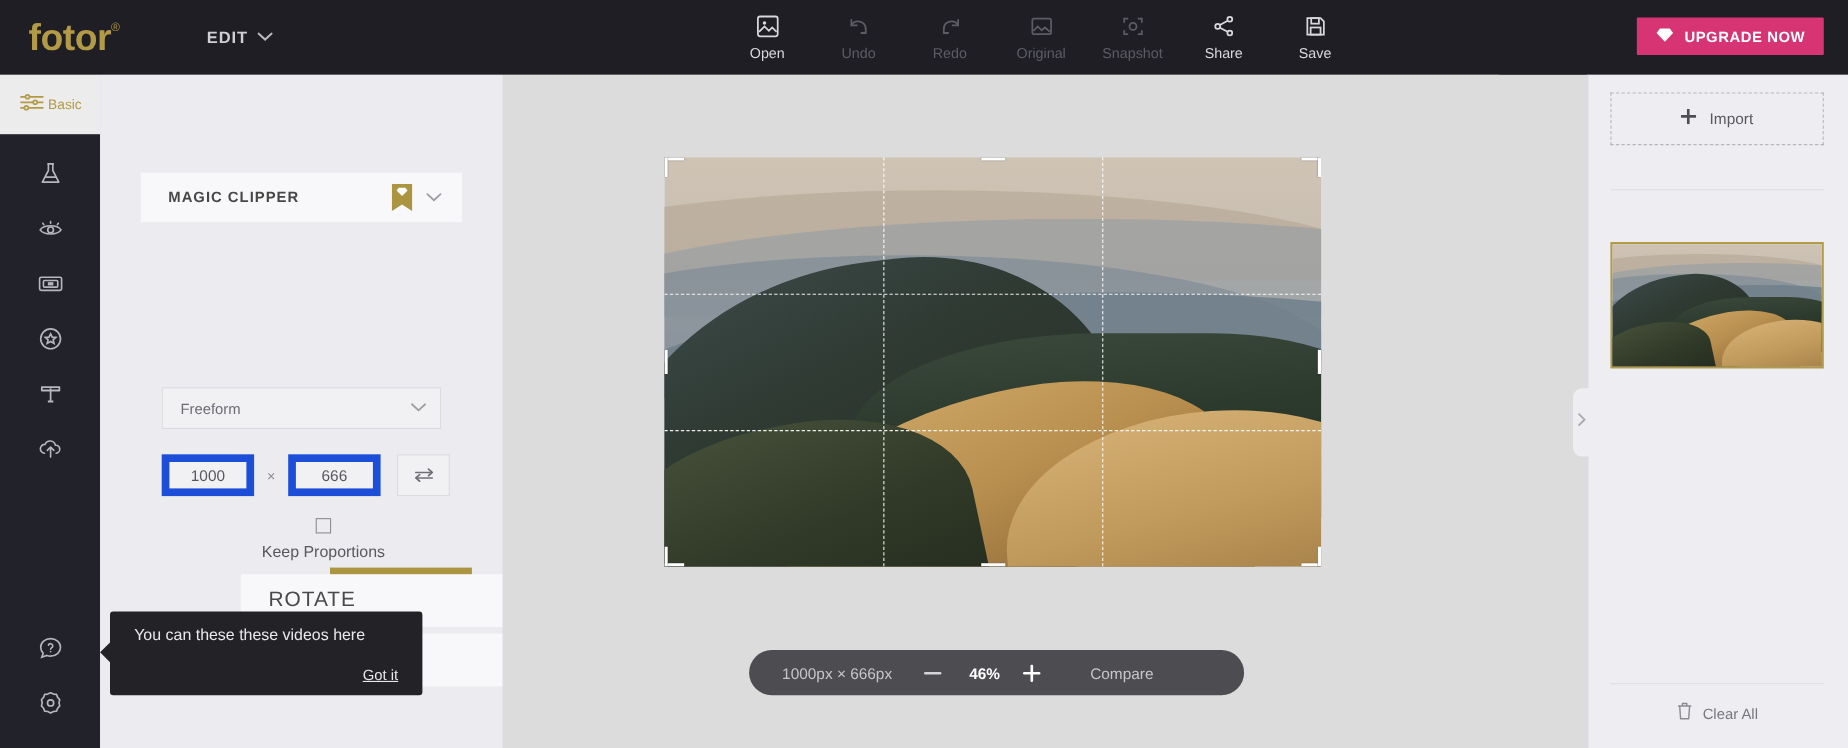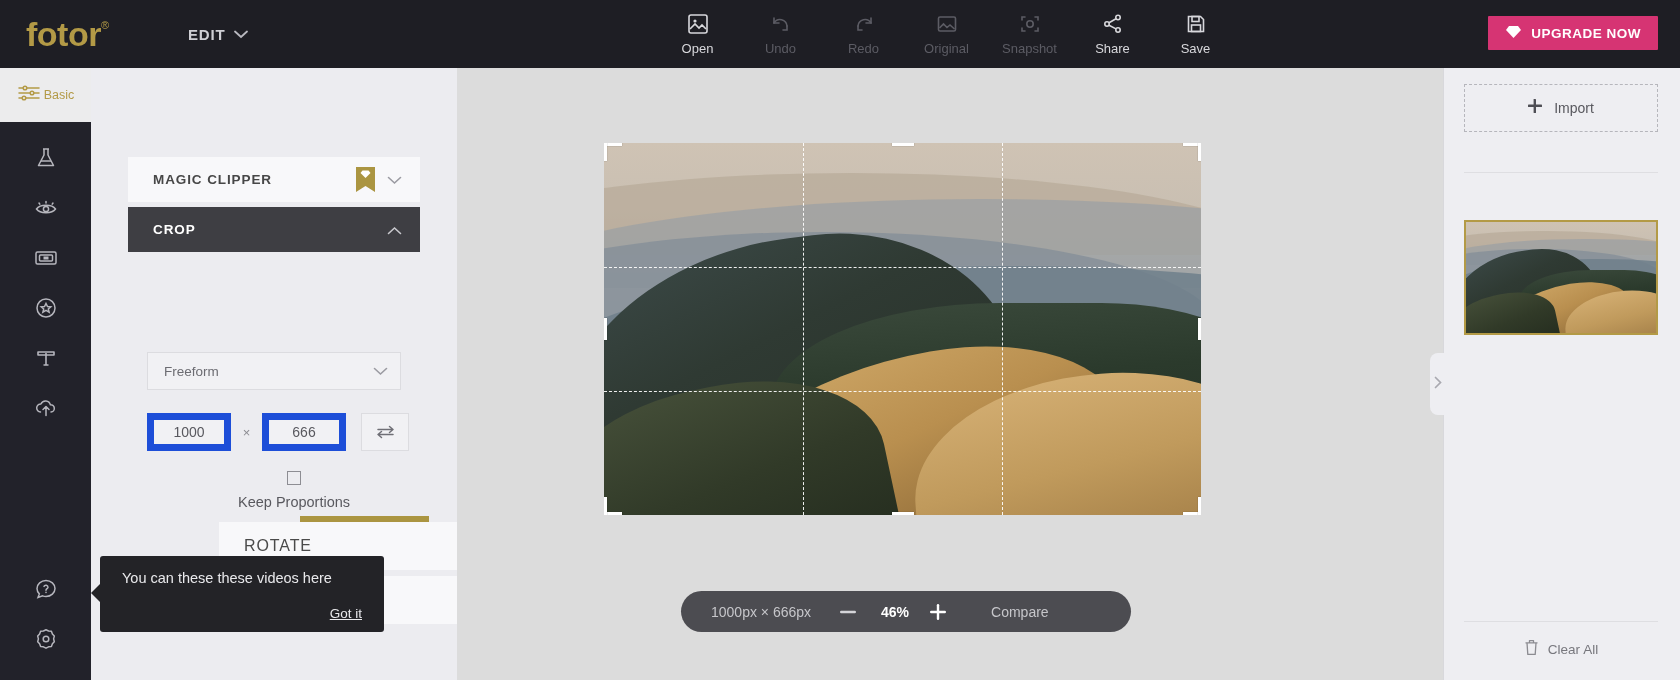--- a/index.html
+++ b/index.html
@@ -135,21 +135,21 @@
     position: absolute; left: 209px; top: 448px; width: 129px; height: 36px;
     background: #ab9541; border: none; color: #fff; font-size: 14px; font-weight: bold;
     cursor: pointer; font-family: "Liberation Sans", sans-serif;
   }
 
   .acc2 {
     position: absolute; left: 128px; width: 292px; height: 48px;
     background: #f8f8fa; display: flex; align-items: center;
     padding: 0 18px 0 25px; cursor: pointer;
   }
-  .acc2 .t { font-size: 16px; letter-spacing: 0.9px; color: #4a4a4a; flex: 1; }
+  .acc2 .t { font-size: 19px; letter-spacing: 0.9px; color: #4a4a4a; flex: 1; }
 
   
   .tooltip {
     position: absolute; left: 100px; top: 556px; width: 284px; height: 76px;
     background: #232327; border-radius: 3px; z-index: 40;
     padding: 14px 20px 0 22px;
   }
   .tooltip .tt { color: #e9e9ec; font-size: 14.5px; }
   .tooltip .got {
     position: absolute; right: 22px; bottom: 11px;
@@ -481,28 +481,20 @@
             <path d="M2.5 0.6h6l2 2.5-5 5-5-5z" fill="#ffffff"></path>
           </svg>
       </span>
       <span>
         <svg width="15" height="9" viewBox="0 0 15 9">
             <path d="M1.5 1.5L7.5 7l6-5.5" fill="none" stroke="#9b9ba2" stroke-width="1.6" stroke-linecap="round"></path>
           </svg>
       </span>
     </div>
 
-    <div class="acc dark">
-      <span class="t">CROP</span>
-      <span>
-        <svg width="15" height="9" viewBox="0 0 15 9">
-            <path d="M1.5 7.5L7.5 2l6 5.5" fill="none" stroke="#c9c9ce" stroke-width="1.6" stroke-linecap="round"></path>
-          </svg>
-      </span>
-    </div>
 
     <div class="field-row" style="left:56px; top:284px; width:254px;">
       <div class="select">
         <span class="sv">Freeform</span>
         <span>
           <svg width="15" height="9" viewBox="0 0 15 9">
               <path d="M1.5 1.5L7.5 7l6-5.5" fill="none" stroke="#9b9ba2" stroke-width="1.6" stroke-linecap="round"></path>
             </svg>
         </span>
       </div>

